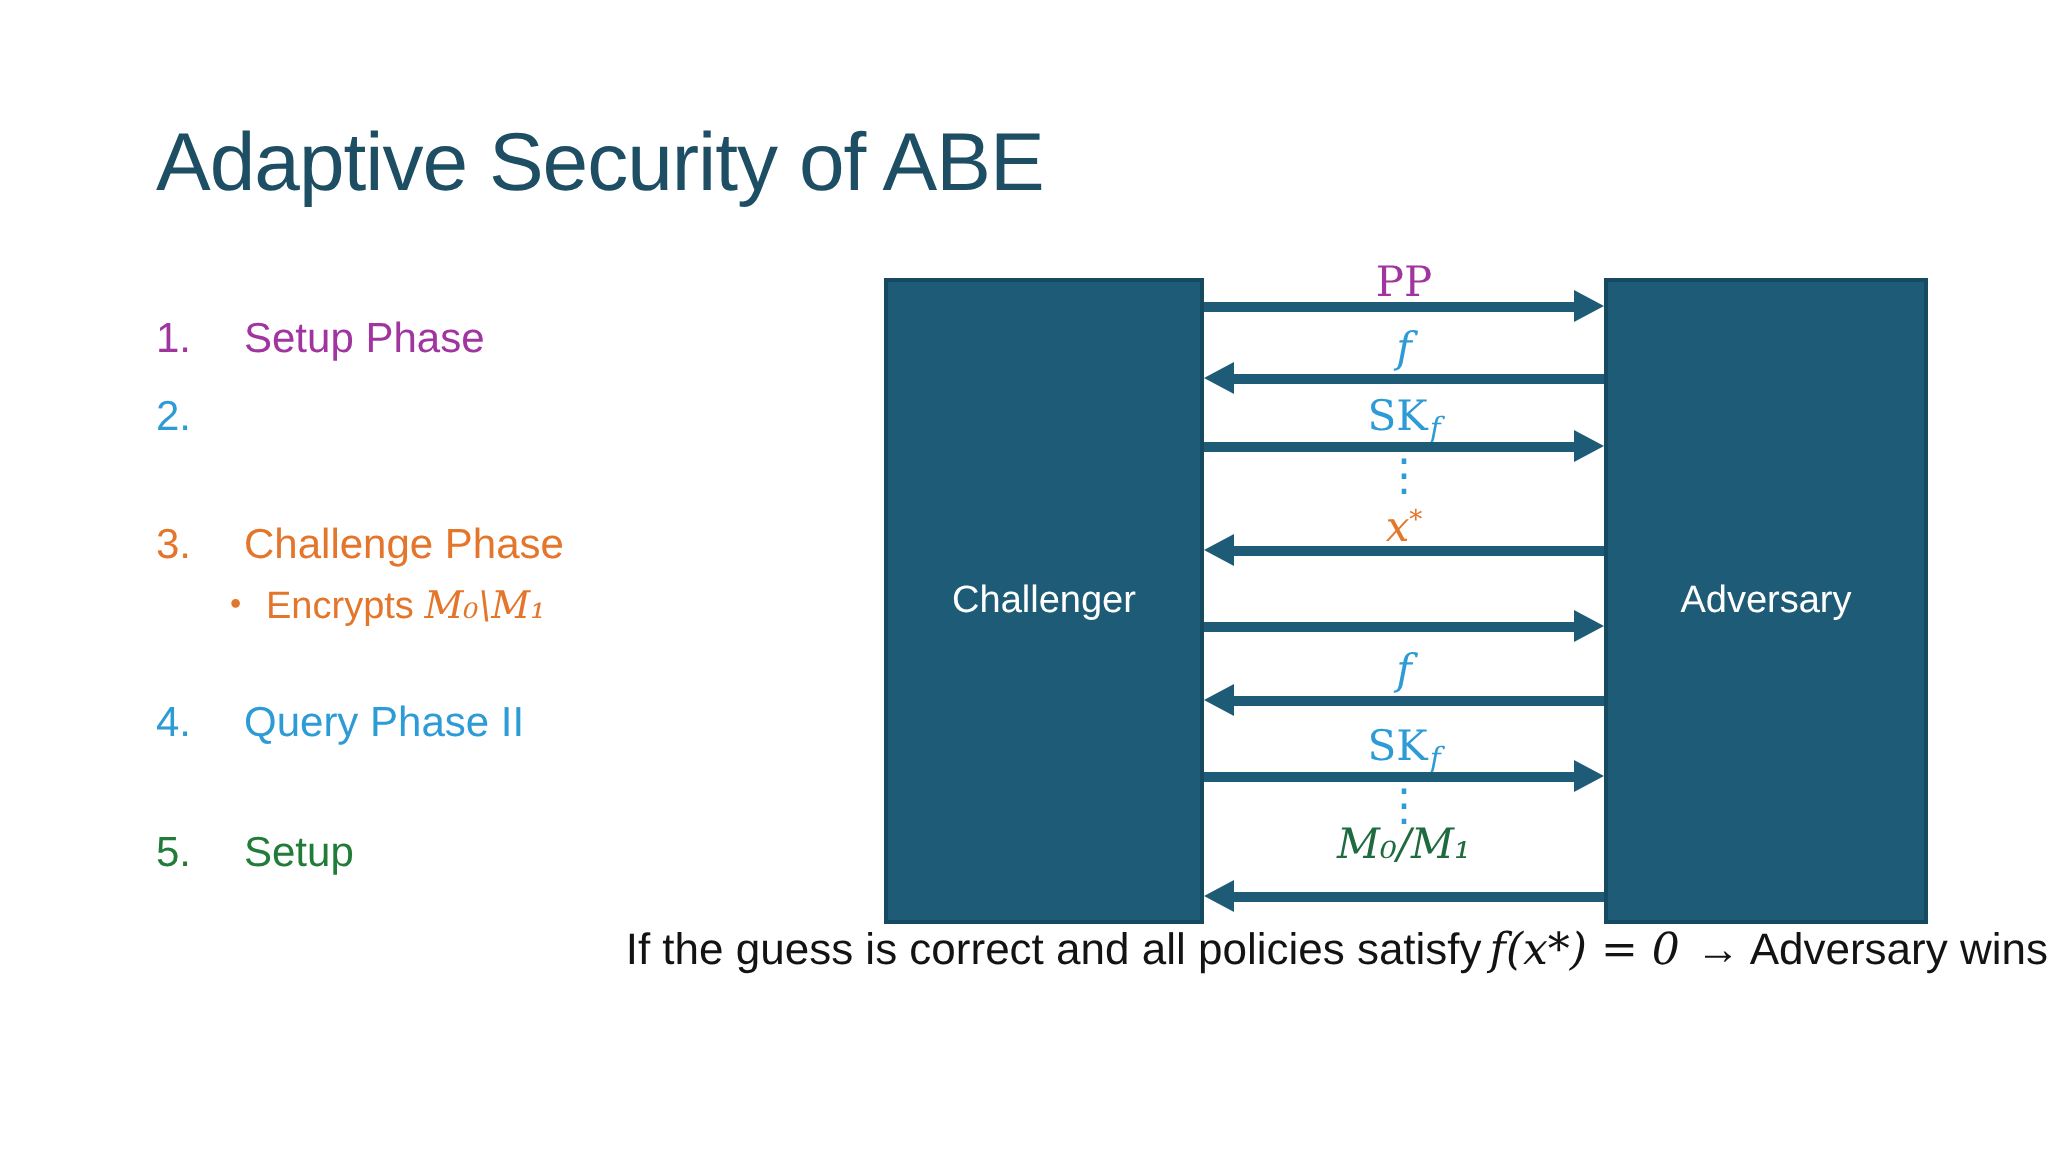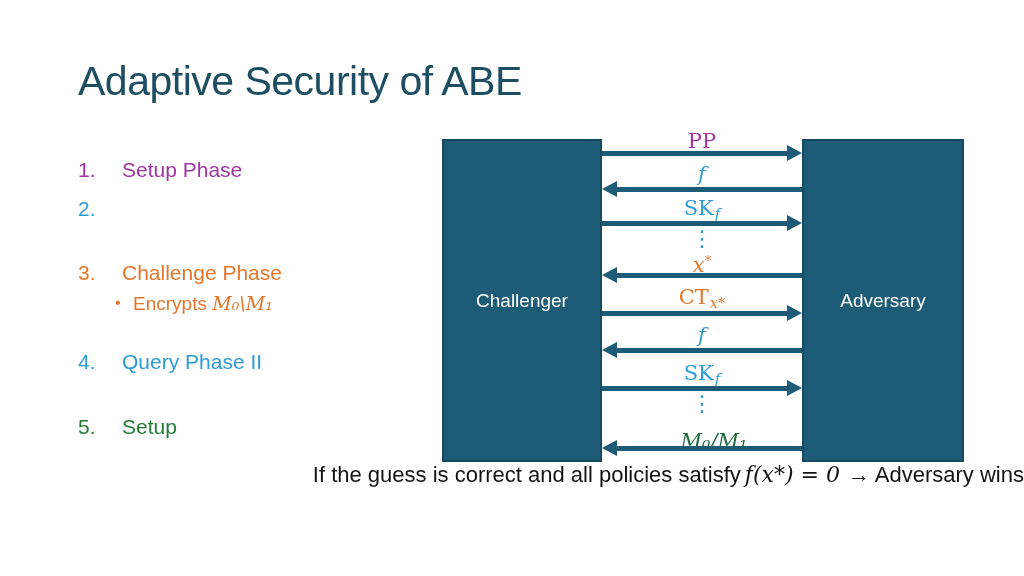--- a/index.html
+++ b/index.html
@@ -43,21 +43,21 @@
   .arrow.right .head{right:0;border-left:15px solid var(--teal);}
   .arrow.left  .head{left:0;border-right:15px solid var(--teal);}
   .a1{top:6px;} .a2{top:42px;} .a3{top:76px;} .a4{top:128px;}
   .a5{top:166px;} .a6{top:203px;} .a7{top:241px;} .a8{top:301px;}
 
   .msg-label{position:absolute;left:0;width:200px;text-align:center;
              font-family:"DejaVu Serif",serif;font-size:21px;line-height:26px;}
   .msg-label sub{font-size:0.7em;font-style:italic;vertical-align:-0.3em;margin-left:1px;}
   .msg-label sup{font-size:0.62em;vertical-align:0.5em;}
   .l1{top:-11px;} .l2{top:22px;} .l3{top:56px;} .l4{top:109px;}
-  .l5{top:145px;} .l6{top:183px;} .l7{top:221px;} .l8{top:289px;margin-left:12px;}
+  .l5{top:145px;} .l6{top:183px;} .l7{top:221px;} .l8{top:270px;}
 
   .dots{position:absolute;left:0;width:200px;text-align:center;color:var(--blue);
         font-size:22px;line-height:22px;font-family:"DejaVu Sans",sans-serif;}
   .d1{top:89px;} .d2{top:254px;}
 
   
   .footer{position:absolute;left:0;right:0;top:460px;text-align:right;padding-left:24px;
           font-size:22px;line-height:30px;color:var(--ink);}
   .footer .footer-math{font-family:"DejaVu Serif",serif;font-style:italic;margin:0 8px 0 4px;}
 </style>
@@ -128,23 +128,20 @@
     <div class="dots d1">⋮</div>
 
     <div class="msg-label l4 c-orange it">
       <span>x</span><sup>*</sup>
     </div>
     <div class="arrow left a4">
       <div class="shaft"></div>
       <div class="head"></div>
     </div>
 
-    <div class="msg-label l5 c-orange">
-      <span>CT</span><sub>x*</sub>
-    </div>
     <div class="arrow right a5">
       <div class="shaft"></div>
       <div class="head"></div>
     </div>
 
     <div class="msg-label l6 c-blue it">
       <span>f</span>
     </div>
     <div class="arrow left a6">
       <div class="shaft"></div>

